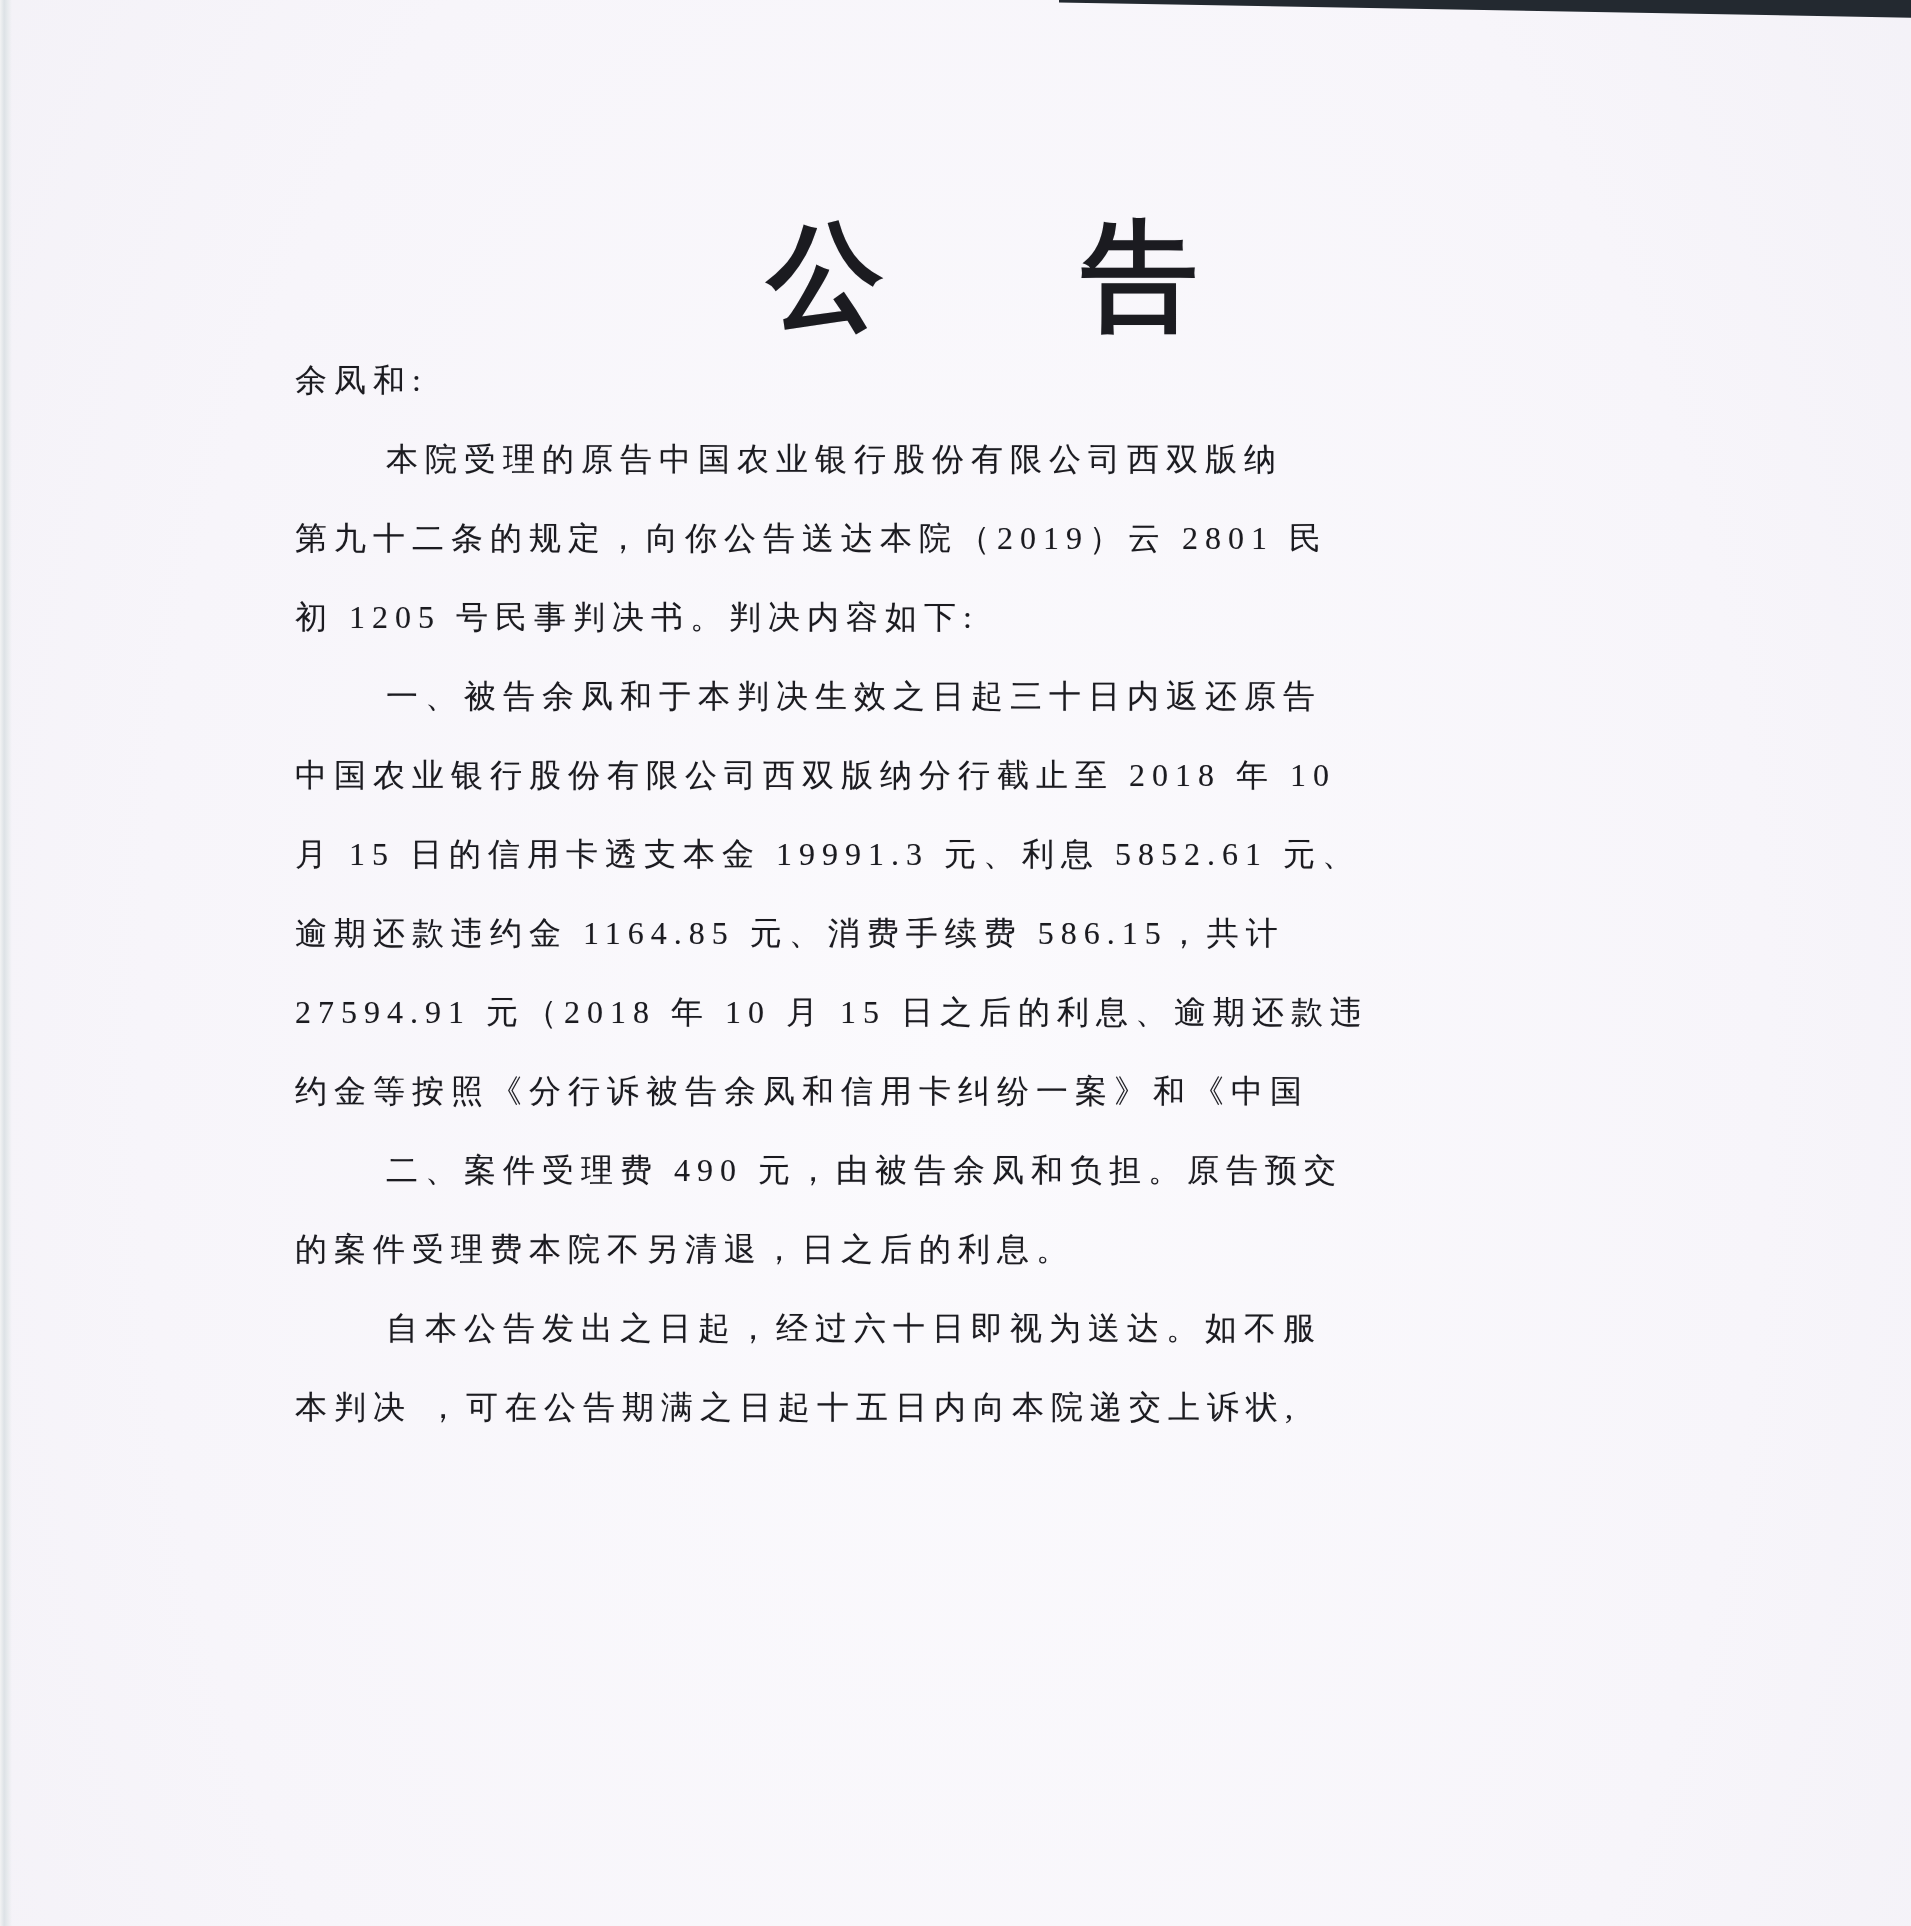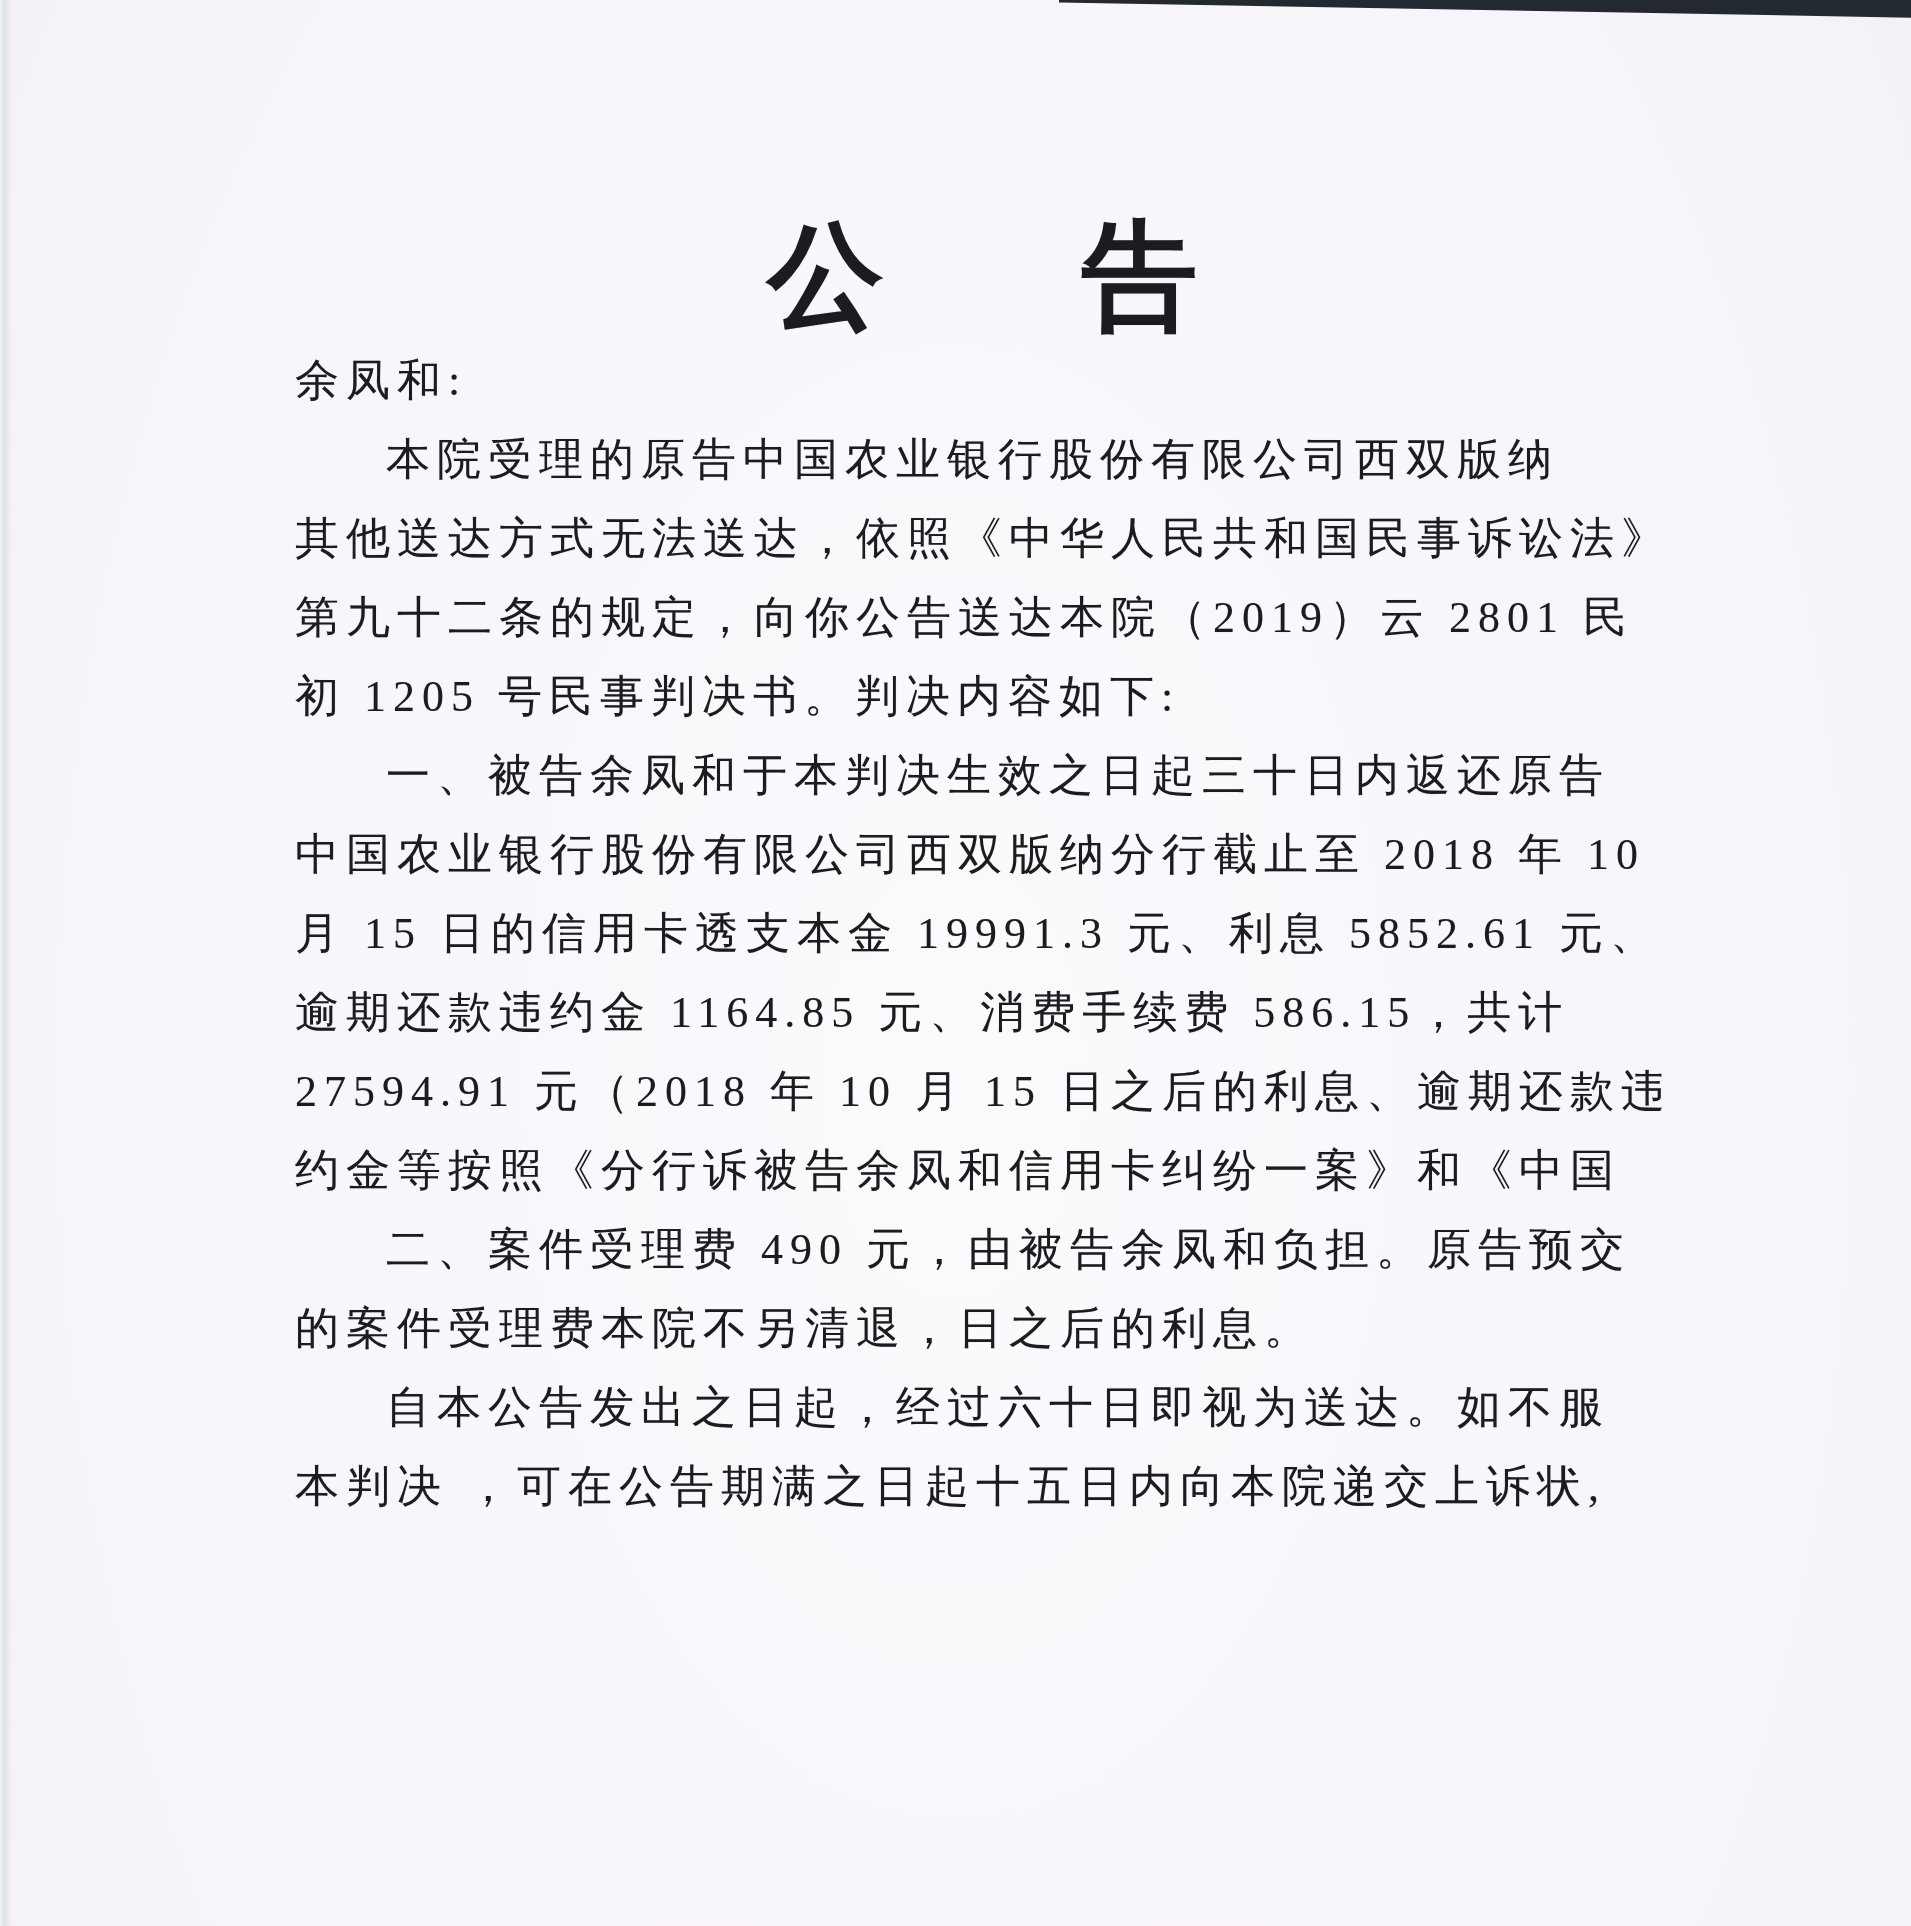--- a/index.html
+++ b/index.html
@@ -24,41 +24,40 @@
   }
   
   .content{
     position:absolute; left:295px; top:214px; width:1375px; z-index:2;
     color:#1b1b20;
     text-shadow:0 0 0.8px rgba(25,25,35,.28);
   }
   .title1{ font-size:116px; line-height:158px; margin-top:17.3px; text-align:center; font-weight:600; letter-spacing:0.8px; white-space:nowrap; }
   .title2{ font-size:116px; line-height:127px; text-align:center; font-weight:600; white-space:nowrap; }
   .title2 .second{ display:inline-block; margin-left:169px; }
-  .line{ font-size:44px; line-height:79px; letter-spacing:7px; white-space:nowrap; }
+  .line{ font-size:32px; line-height:79px; letter-spacing:7px; white-space:nowrap; }
   .indent{ text-indent:91px; }
 </style>
 </head>
 <body>
 
 <div class="page">
 
   <div class="left-strip"></div>
   <div class="top-band"></div>
 
   <div class="content">
     <div class="title2">
       <span>公</span>
       <span class="second">告</span>
     </div>
 
     <div class="line">余凤和:</div>
 
     <div class="line indent">本院受理的原告中国农业银行股份有限公司西双版纳</div>
-    <div class="line">其他送达方式无法送达，依照《中华人民共和国民事诉讼法》</div>
     <div class="line">第九十二条的规定，向你公告送达本院（2019）云 2801 民</div>
     <div class="line">初 1205 号民事判决书。判决内容如下:</div>
     <div class="line indent">一、被告余凤和于本判决生效之日起三十日内返还原告</div>
     <div class="line">中国农业银行股份有限公司西双版纳分行截止至 2018 年 10</div>
     <div class="line">月 15 日的信用卡透支本金 19991.3 元、利息 5852.61 元、</div>
     <div class="line">逾期还款违约金 1164.85 元、消费手续费 586.15，共计</div>
     <div class="line">27594.91 元（2018 年 10 月 15 日之后的利息、逾期还款违</div>
     <div class="line">约金等按照《分行诉被告余凤和信用卡纠纷一案》和《中国</div>
     <div class="line indent">二、案件受理费 490 元，由被告余凤和负担。原告预交</div>
     <div class="line">的案件受理费本院不另清退，日之后的利息。</div>

